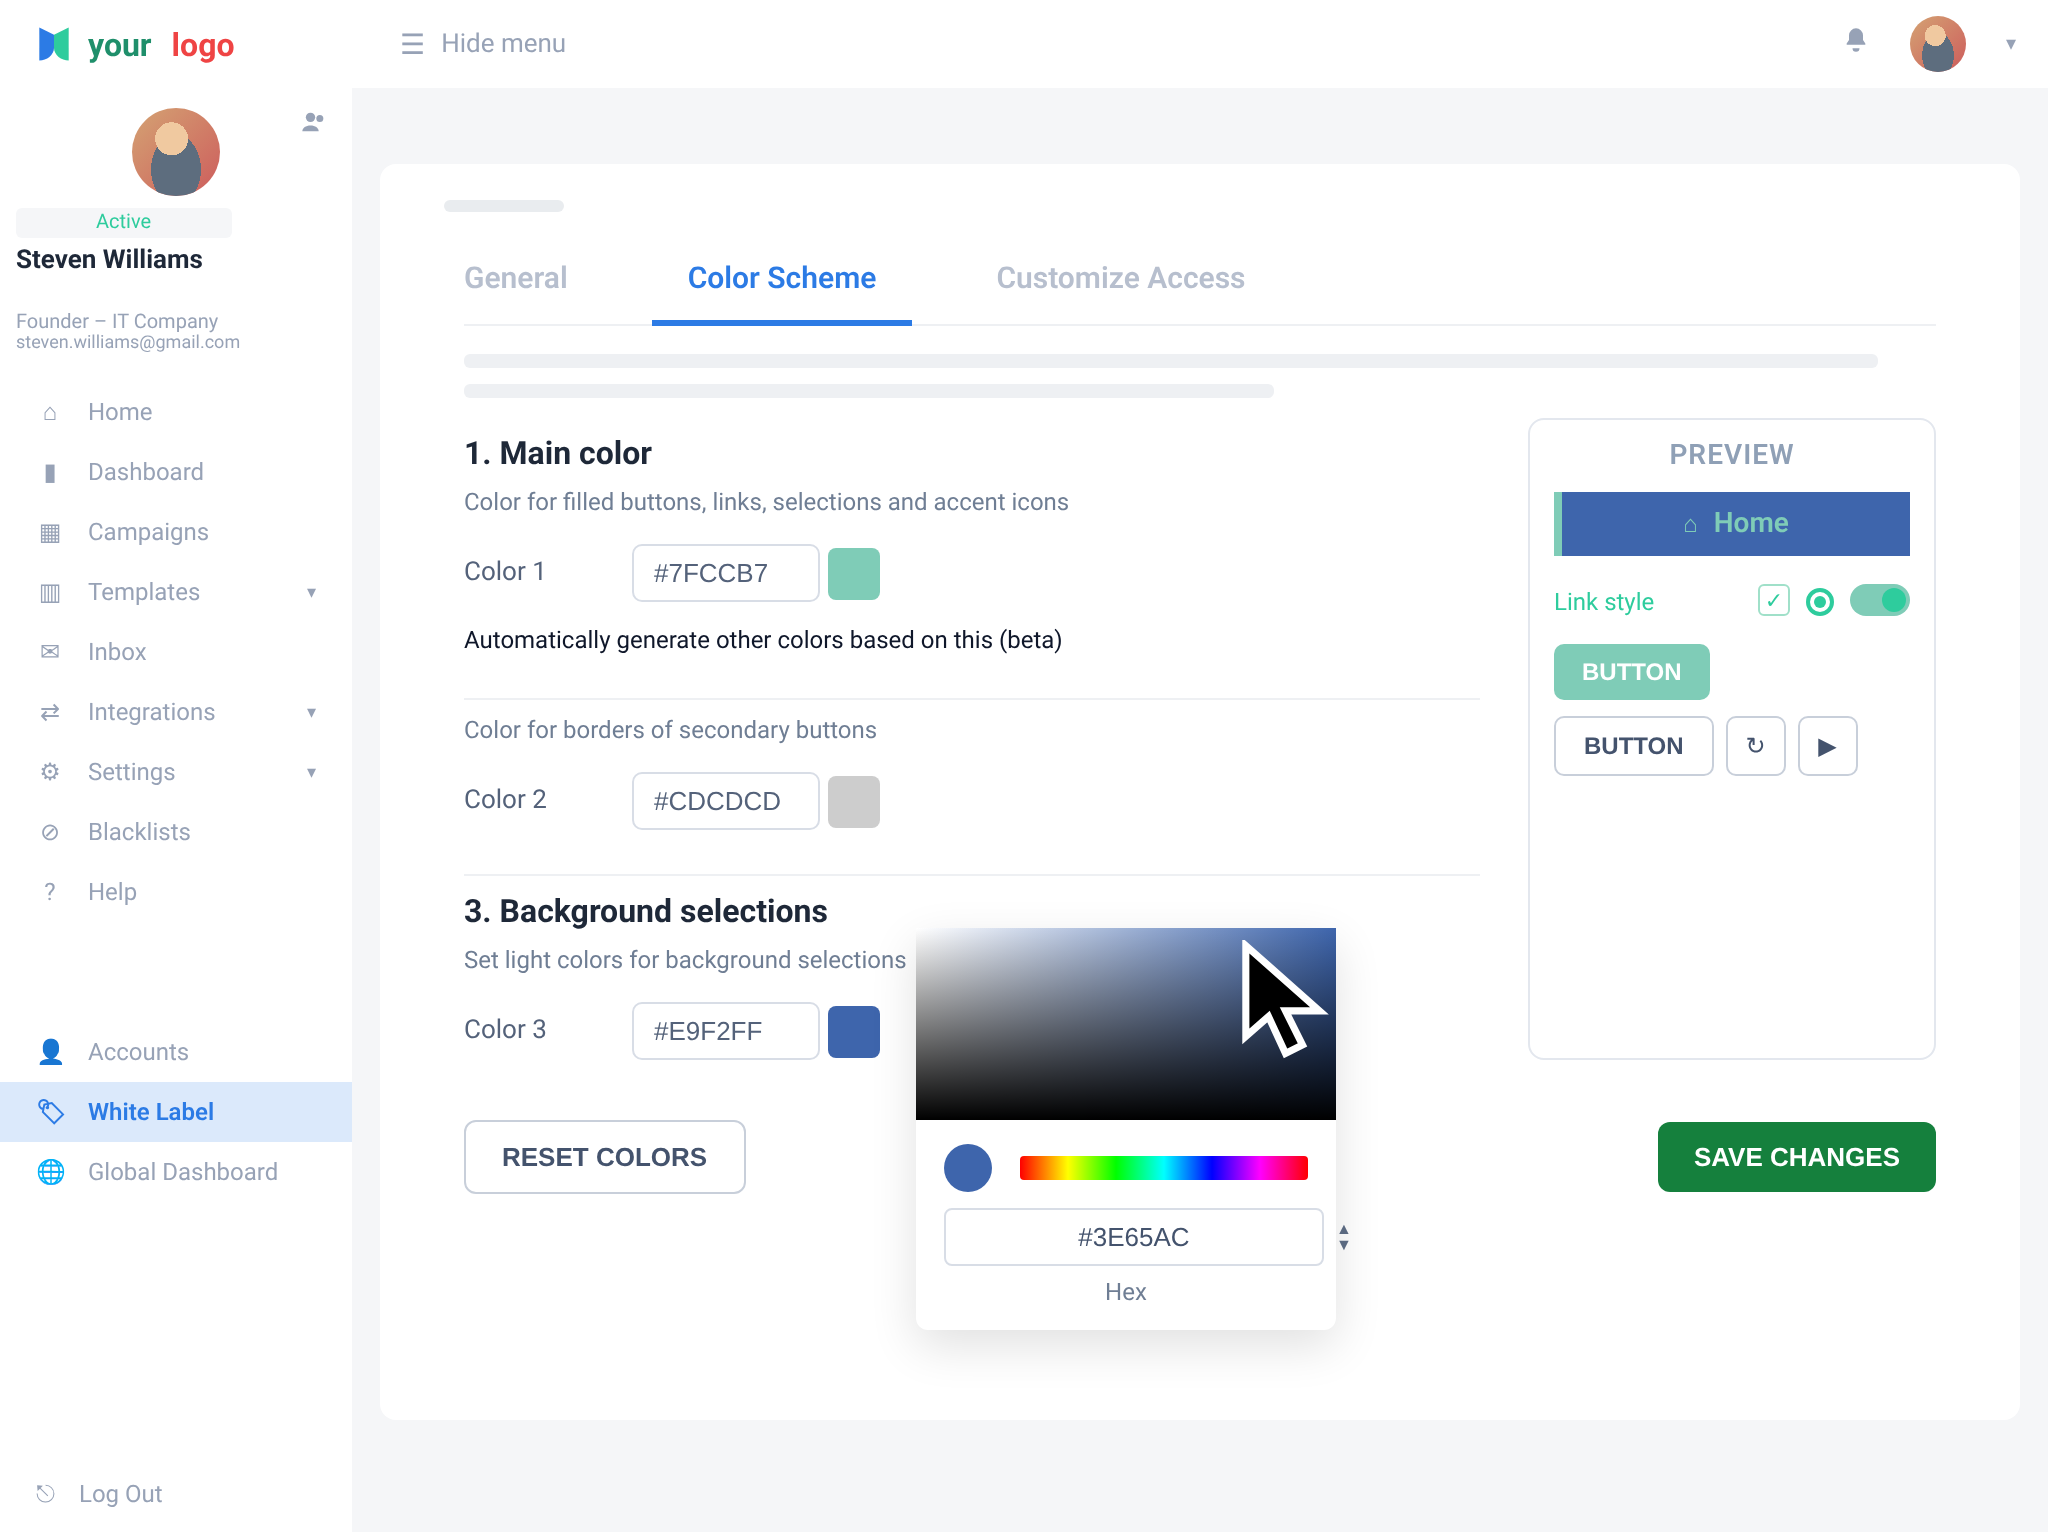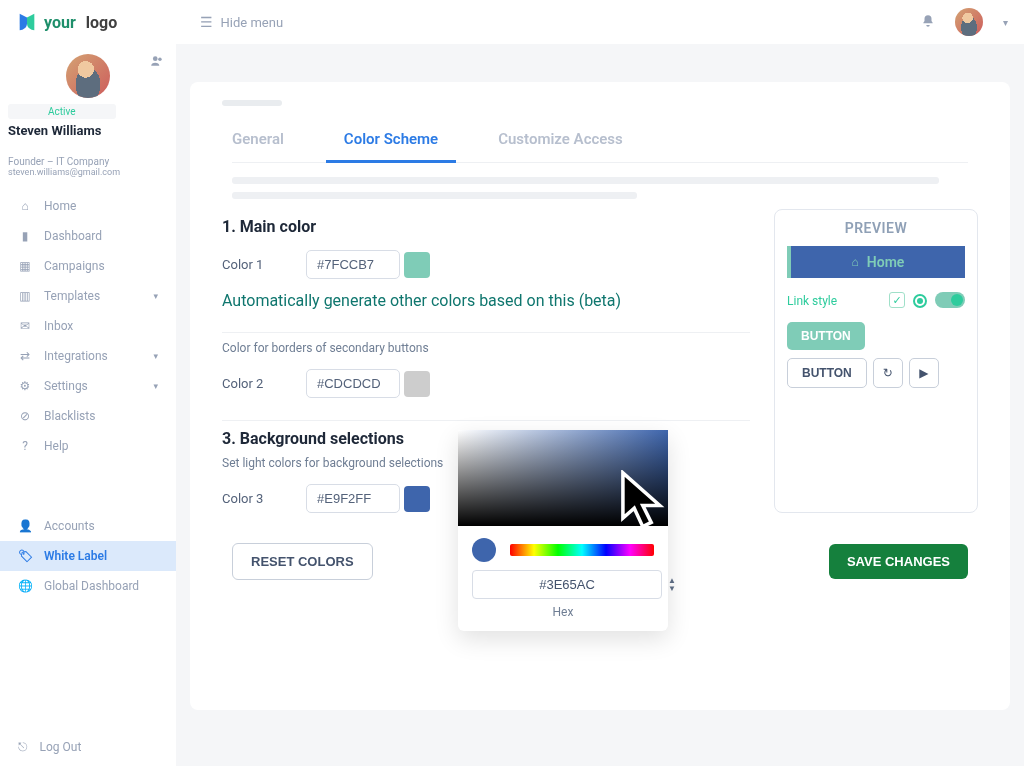--- a/index.html
+++ b/index.html
@@ -22,21 +22,21 @@
   padding: 0 16px;
   z-index: 5;
   gap: 24px;
 }
 .logo { display:flex; align-items:center; gap:6px; font-weight:700; color:#1f8f6b; width:160px;}
 .logo-mark {
   width: 22px; height: 22px; position:relative;
 }
 .logo svg { display:block; }
 .logo-text1 { color:#1f8f6b; font-size:16px; font-weight:700;}
-.logo-text2 { color:#404040; font-size:16px; font-weight:700; margin-left:4px;}
+.logo-text2 { color:#ef4444; font-size:16px; font-weight:700; margin-left:4px;}
 .hide-menu { display:flex; align-items:center; gap:8px; color:#97a2b6; font-size:13px; cursor:pointer;}
 .hide-menu-icon { font-size:14px; color:#97a2b6;}
 .topbar-right { margin-left:auto; display:flex; align-items:center; gap:20px;}
 .bell { color:#97a2b6; font-size:14px;}
 .avatar-sm { width:28px; height:28px; border-radius:50%; background:linear-gradient(135deg,#d4a373,#cd5c5c); overflow:hidden; position:relative; cursor:pointer;}
 .avatar-sm::after{content:'';position:absolute;inset:0;background:radial-gradient(circle at 45% 35%,#f0c9a0 22%,transparent 22%),radial-gradient(ellipse at 50% 70%,#5d6d7e 40%,transparent 40%);}
 .chev { color:#97a2b6; font-size:10px;}
 .sidebar {
   position:absolute;
   left:0; top:44px; bottom:0;
@@ -65,53 +65,53 @@
   background:#fff; border-radius:8px; padding:18px 32px;
 }
 .loading-bar{width:60px;height:6px;background:#e9ecef;border-radius:3px;margin-bottom:16px;margin-left:0;}
 .tabs{display:flex;gap:60px;border-bottom:1px solid #eef0f3;margin:0 10px;}
 .tab{padding:8px 0 14px;color:#b7bfce;font-weight:600;font-size:15px;cursor:pointer;position:relative;}
 .tab.active{color:#2c7be5;}
 .tab.active::after{content:'';position:absolute;left:-18px;right:-18px;bottom:-1px;height:3px;background:#2c7be5;}
 .placeholder-lines{margin:14px 10px 10px;}
 .ph{height:7px;background:#eef0f3;border-radius:3px;margin-bottom:8px;}
 .ph1{width:96%;} .ph2{width:55%;}
-.content{display:flex;gap:24px;margin:8px 0 0;}
+.content{display:flex;gap:24px;margin:8px 10px 0;}
 .left{flex:1;}
 .section-title{font-weight:700;color:#1e2838;font-size:16px;margin-top:8px;}
 .section-desc{font-size:12px;color:#6f7e94;margin-top:8px;}
 .color-row{display:flex;align-items:center;gap:28px;margin-top:14px;}
 .color-label{font-size:13px;color:#54627a;width:56px;}
 .color-input{border:1px solid #d8dde6;border-radius:5px;padding:6px 10px;font-size:13px;color:#54627a;width:94px;}
 .swatch{width:26px;height:26px;border-radius:4px;margin-left:-24px;}
 .swatch.sw1{background:#7fccb7;}
 .swatch.sw2{background:#cdcdcd;}
 .swatch.sw3{background:#3e65ac;}
-.beta-link{color:#0f766e;font-size:16px;margin-top:12px;display:block;cursor:pointer;}
+.beta-link{color:#0f172a;font-size:12px;margin-top:12px;display:block;cursor:pointer;}
 .divider{border:none;border-top:1px solid #eef0f3;margin:22px 0 0;}
 .actions{display:flex;justify-content:space-between;margin:30px 10px 0;align-items:center;}
 .btn{border-radius:6px;padding:10px 18px;font-weight:700;font-size:13px;cursor:pointer;border:none;}
 .btn-outline{background:#fff;border:1px solid #c8cfda;color:#44536d;}
 .btn-primary{background:#15803d;color:#fff;}
 .preview{border:1px solid #e3e7ee;border-radius:8px;padding:10px 12px 14px;width:204px;}
 .preview-title{text-align:center;color:#8fa0b6;font-weight:600;letter-spacing:0.5px;font-size:14px;margin-bottom:10px;}
 .preview-home{background:#3e65ac;color:#7fccb7;border-left:4px solid #7fccb7;padding:8px 0;text-align:center;font-weight:600;font-size:14px;display:flex;align-items:center;justify-content:center;gap:8px;}
 .preview-home .home-ico{font-size:12px;}
 .link-row{display:flex;align-items:flex-end;gap:8px;margin-top:14px;font-size:12px;color:#2ecc9d;}
 .cb{width:16px;height:16px;border:1px solid #a0e0c9;border-radius:3px;display:flex;align-items:center;justify-content:center;color:#2ecc9d;font-size:11px;}
 .radio{width:14px;height:14px;border:2px solid #2ecc9d;border-radius:50%;display:flex;align-items:center;justify-content:center;}
 .radio::after{content:'';width:6px;height:6px;background:#2ecc9d;border-radius:50%;}
 .toggle{width:30px;height:16px;background:#7fccb7;border-radius:9px;position:relative;margin-left:auto;}
 .toggle::after{content:'';width:12px;height:12px;background:#2ecc9d;border-radius:50%;position:absolute;right:2px;top:2px;}
 .preview-btn1{background:#7fccb7;color:#fff;border:none;padding:7px 14px;font-weight:700;font-size:12px;border-radius:5px;margin-top:14px;}
 .btn-row2{display:flex;gap:6px;margin-top:8px;}
 .preview-btn2{background:#fff;border:1px solid #c8cfda;color:#44536d;font-weight:700;font-size:12px;padding:7px 14px;border-radius:5px;}
 .icon-btn{width:30px;height:30px;border:1px solid #c8cfda;border-radius:5px;display:flex;align-items:center;justify-content:center;font-size:12px;color:#44536d;}
 .color-picker{
-  position:absolute; left:458px; top:430px; width:210px; background:#fff;
+  position:absolute; left:458px; top:464px; width:210px; background:#fff;
   box-shadow:0 8px 24px rgba(0,0,0,0.12); border-radius:6px; padding:0 0 12px;
   z-index:20;
 }
 .picker-area{height:96px;background:linear-gradient(to top,#000,transparent),linear-gradient(to right,#fff,#3e65ac);position:relative;}
 .picker-row{display:flex;align-items:center;gap:14px;padding:12px 14px 8px;}
 .picker-circle{width:24px;height:24px;border-radius:50%;background:#3e65ac;}
 .hue-bar{flex:1;height:12px;background:linear-gradient(to right,red,yellow,lime,cyan,blue,magenta,red);border-radius:2px;}
 .picker-hex-row{display:flex;gap:6px;padding:0 14px;align-items:center;}
 .hex-input{border:1px solid #d8dde6;border-radius:4px;padding:6px;text-align:center;font-size:13px;flex:1;color:#44536d;}
 .stepper{display:flex;flex-direction:column;font-size:8px;color:#5a6980;}
@@ -232,20 +232,21 @@
     <div class="tab active">Color Scheme</div>
     <div class="tab">Customize Access</div>
   </div>
   <div class="placeholder-lines">
     <div class="ph ph1"></div>
       <div class="ph ph2"></div>
   </div>
   <div class="content">
     <div class="left">
       <div class="section-title">1. Main color</div>
+      <div class="section-desc">Color for filled buttons, links, selections and accent icons</div>
       <div class="color-row">
         <span class="color-label">Color 1</span>
         <input class="color-input" value="#7FCCB7" style="">
         <div class="swatch sw1"></div>
       </div>
       <span class="beta-link">Automatically generate other colors based on this (beta)</span>
       <hr class="divider">
 
       <div class="section-desc">Color for borders of secondary buttons</div>
       <div class="color-row">

